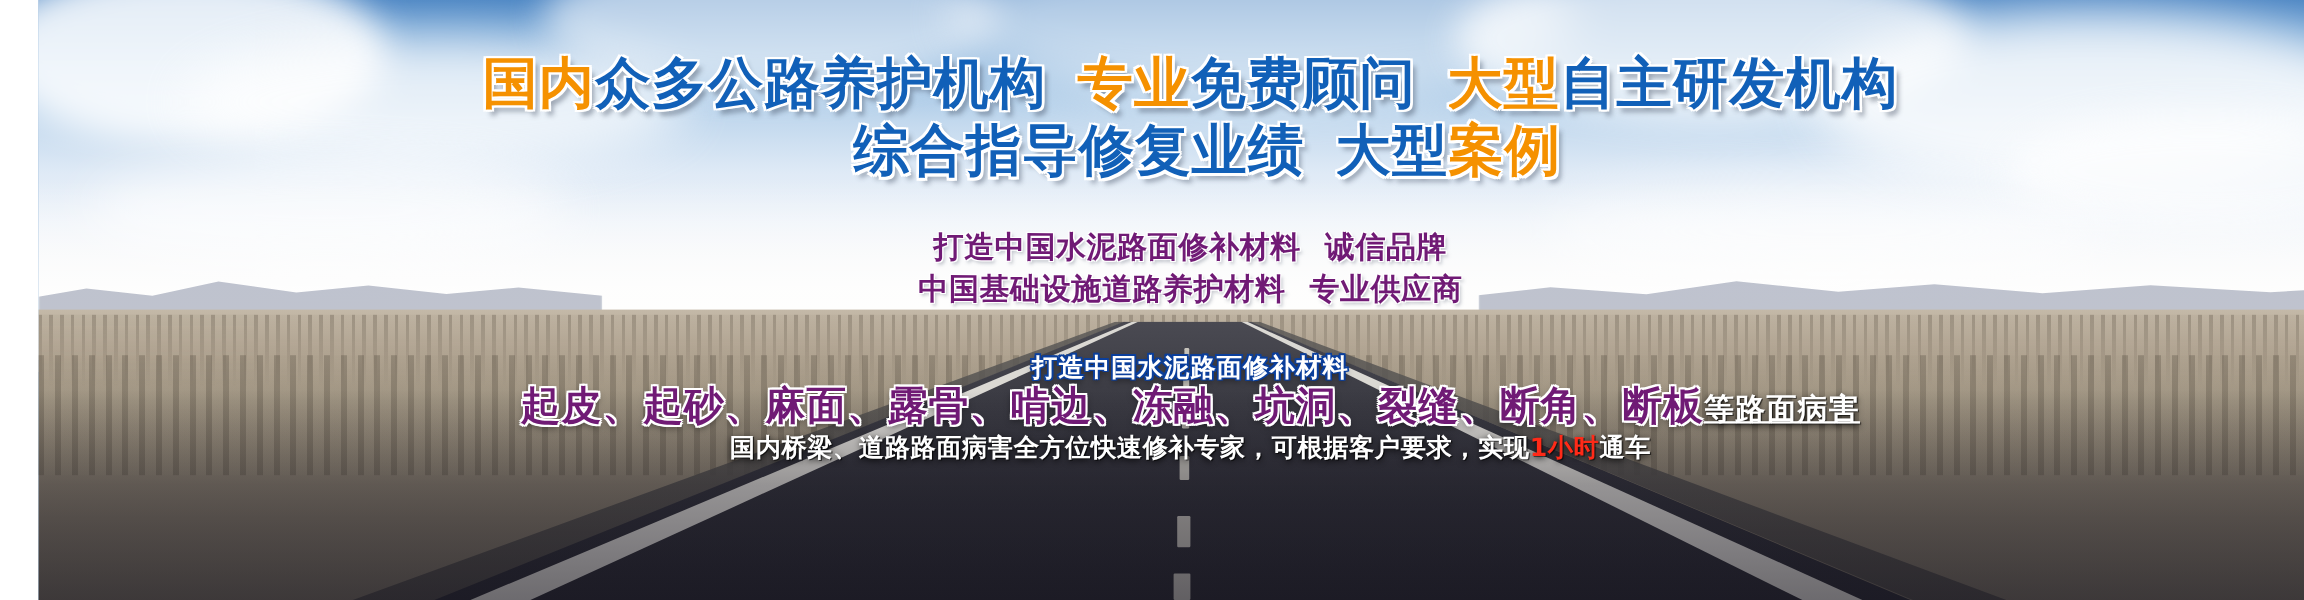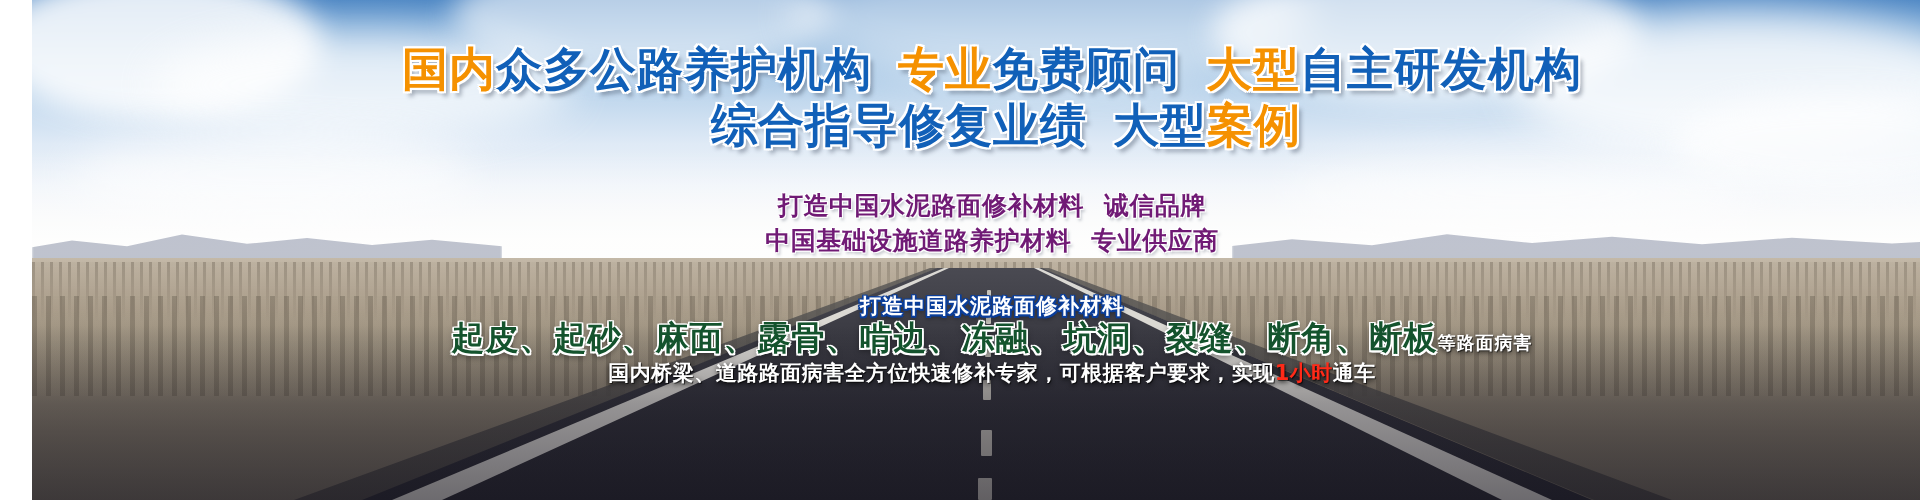--- a/index.html
+++ b/index.html
@@ -160,29 +160,30 @@
     text-shadow:
       1.5px 0 0 #0b3f9c,-1.5px 0 0 #0b3f9c,0 1.5px 0 #0b3f9c,0 -1.5px 0 #0b3f9c,
       1.5px 1.5px 0 #0b3f9c,-1.5px 1.5px 0 #0b3f9c,1.5px -1.5px 0 #0b3f9c,-1.5px -1.5px 0 #0b3f9c,
       0 3px 5px rgba(0,0,0,.55);
   }
   #damage{
     top:318px;
     font-size:33px;font-weight:bold;line-height:40px;letter-spacing:1px;white-space:nowrap;
   }
   #damage .dm{
-    color:#14532d;
+    color:#701a75;
     text-shadow:
       1.5px 0 0 #fff,-1.5px 0 0 #fff,0 1.5px 0 #fff,0 -1.5px 0 #fff,
       1.5px 1.5px 0 #fff,-1.5px 1.5px 0 #fff,1.5px -1.5px 0 #fff,-1.5px -1.5px 0 #fff,
       0 3px 6px rgba(0,0,0,.6);
   }
   #damage .tail{
-    color:#ffffff;font-size:18px;
+    color:#ffffff;font-size:25px;
     text-shadow:0 2px 5px rgba(0,0,0,.8), 1px 1px 0 rgba(0,0,0,.5);
+    text-decoration:underline;
   }
   #footline{
     top:360px;
     font-size:21px;font-weight:bold;line-height:26px;color:#ffffff;letter-spacing:.5px;white-space:nowrap;
     text-shadow:0 2px 5px rgba(0,0,0,.85), 1px 1px 0 rgba(0,0,0,.6);
   }
   #footline .hot{
     color:#ff2a18;
     text-shadow:0 2px 5px rgba(0,0,0,.8), 1px 1px 0 rgba(0,0,0,.5);
   }

